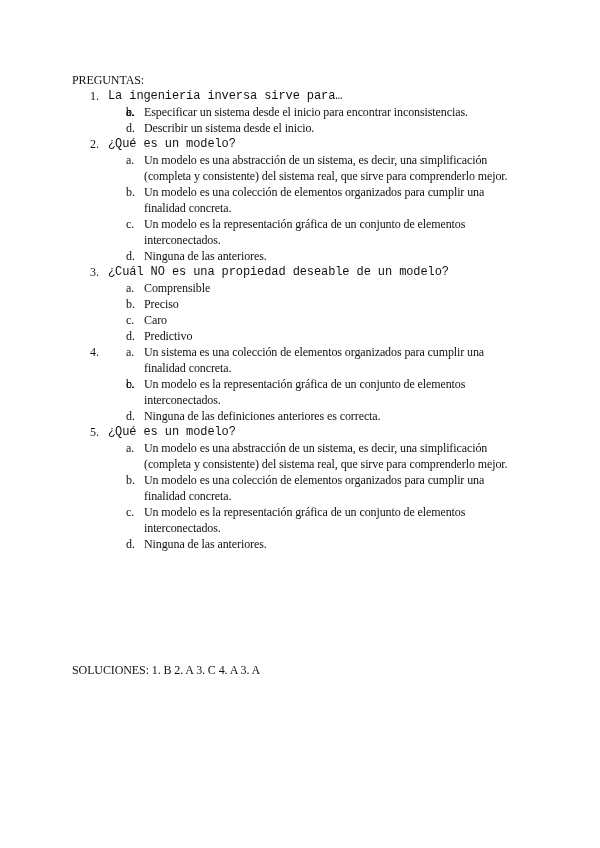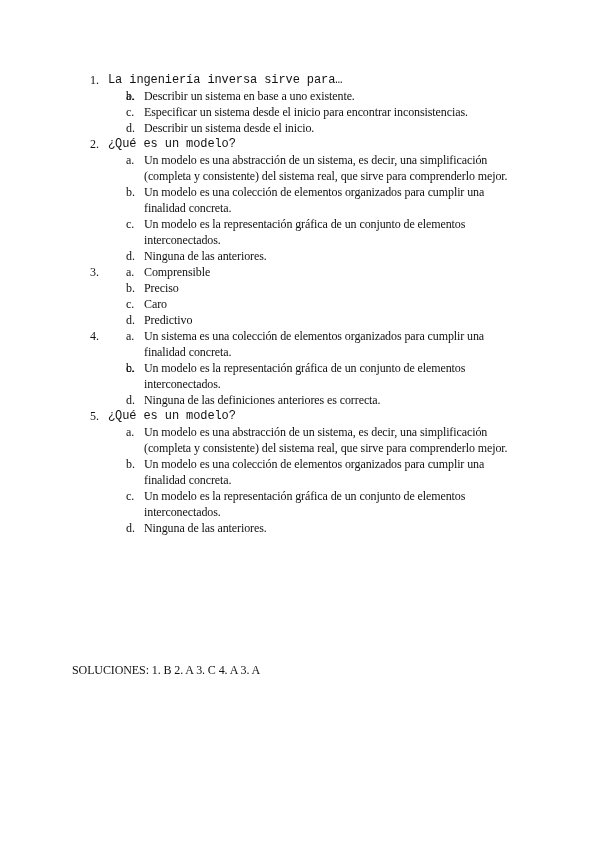--- a/index.html
+++ b/index.html
@@ -66,47 +66,49 @@
       position: absolute;
       left: 72px;
       top: 662px;
       line-height: 16px;
     }
   </style>
 </head>
 <body>
 
 <div class="page">
+  <div class="heading">PREGUNTAS:</div>
 
   <ol class="questions">
 
     <li class="question">
       <span class="q-num">1.</span>
       <div class="q-text">La ingeniería inversa sirve para…</div>
       <ol class="options">
         <li class="option"><span class="opt-letter">a.</span></li>
-        <li class="option"><span class="opt-letter">b.</span><span>Describir un sistema en base a uno existente.</span></li>
+        <li class="option"><span class="opt-letter">b.</span></li>
         <li class="option"><span class="opt-letter">c.</span><span>Especificar un sistema desde el inicio para encontrar inconsistencias.</span></li>
         <li class="option"><span class="opt-letter">d.</span><span>Describir un sistema desde el inicio.</span></li>
       </ol>
     </li>
 
     <li class="question">
       <span class="q-num">2.</span>
       <div class="q-text">¿Qué es un modelo?</div>
       <ol class="options">
         <li class="option"><span class="opt-letter">a.</span><span>Un modelo es una abstracción de un sistema, es decir, una simplificación (completa y consistente) del sistema real, que sirve para comprenderlo mejor.</span></li>
         <li class="option"><span class="opt-letter">b.</span><span>Un modelo es una colección de elementos organizados para cumplir una finalidad concreta.</span></li>
         <li class="option"><span class="opt-letter">c.</span><span>Un modelo es la representación gráfica de un conjunto de elementos interconectados.</span></li>
         <li class="option"><span class="opt-letter">d.</span><span>Ninguna de las anteriores.</span></li>
       </ol>
     </li>
 
     <li class="question">
       <span class="q-num">3.</span>
+      <div class="q-text">¿Cuál NO es una propiedad deseable de un modelo?</div>
       <ol class="options">
         <li class="option"><span class="opt-letter">a.</span><span>Comprensible</span></li>
         <li class="option"><span class="opt-letter">b.</span><span>Preciso</span></li>
         <li class="option"><span class="opt-letter">c.</span><span>Caro</span></li>
         <li class="option"><span class="opt-letter">d.</span><span>Predictivo</span></li>
       </ol>
     </li>
 
     <li class="question">
       <span class="q-num">4.</span>

